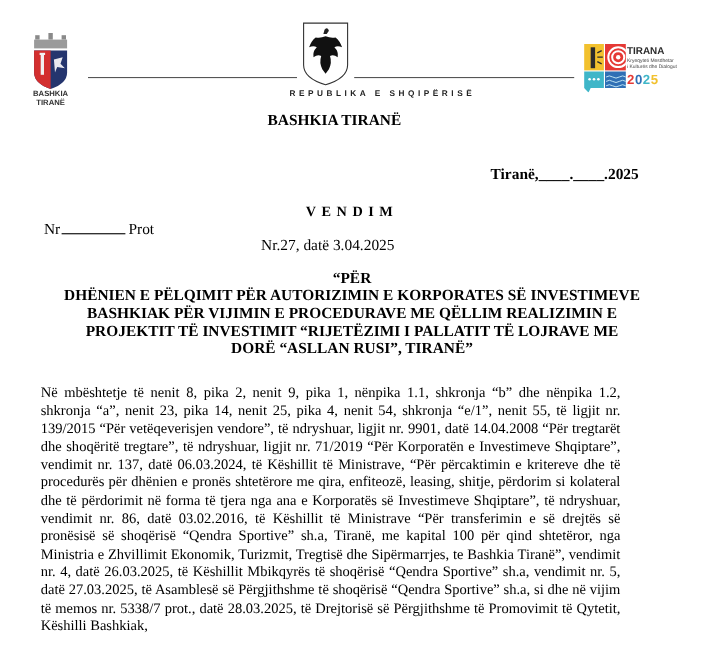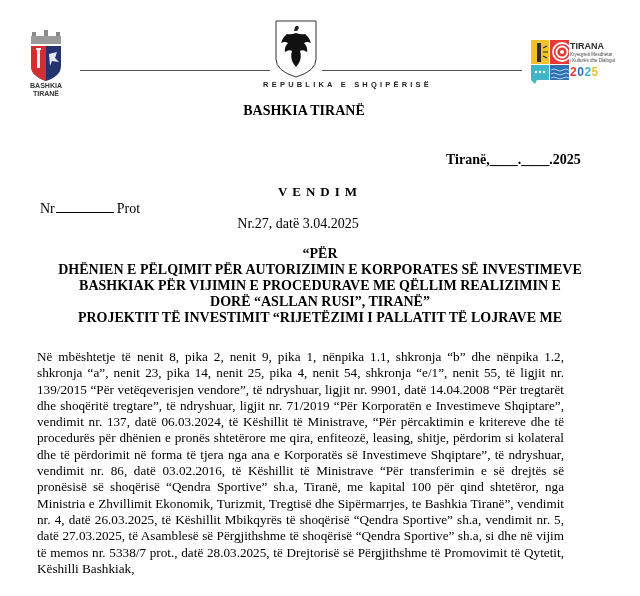--- a/index.html
+++ b/index.html
@@ -91,17 +91,17 @@
 </div>
 <div class="abs meta-row" style="left:446px; top:152px;font-weight:bold;">Tiranë,____.____.2025</div>
 
 <div class="abs center vendim" style="left:0; top:184px; width:640px;">VENDIM</div>
 <div class="abs center subtitle" style="left:0; top:216px; width:596px;">Nr.27, datë 3.04.2025</div>
 
 <div class="abs center title-block" style="left:0; top:246px; width:640px;">
   <div>“PËR</div>
   <div>DHËNIEN E PËLQIMIT PËR AUTORIZIMIN E KORPORATES SË INVESTIMEVE</div>
   <div>BASHKIAK PËR VIJIMIN E PROCEDURAVE ME QËLLIM REALIZIMIN E</div>
+  <div>PROJEKTIT TË INVESTIMIT “RIJETËZIMI I PALLATIT TË LOJRAVE ME</div>
   <div>DORË “ASLLAN RUSI”, TIRANË”</div>
-  <div>PROJEKTIT TË INVESTIMIT “RIJETËZIMI I PALLATIT TË LOJRAVE ME</div>
 </div>
 
 <div class="abs body-text">Në mbështetje të nenit 8, pika 2, nenit 9, pika 1, nënpika  1.1, shkronja “b” dhe nënpika 1.2, shkronja “a”, nenit 23, pika 14, nenit 25, pika 4, nenit 54, shkronja “e/1”, nenit 55, të ligjit nr. 139/2015 “Për vetëqeverisjen vendore”, të ndryshuar, ligjit nr. 9901, datë 14.04.2008 “Për tregtarët dhe shoqëritë tregtare”, të ndryshuar, ligjit nr. 71/2019 “Për Korporatën e Investimeve Shqiptare”, vendimit nr. 137, datë 06.03.2024, të Këshillit të Ministrave, “Për përcaktimin e kritereve dhe të procedurës për dhënien e pronës shtetërore me qira, enfiteozë, leasing, shitje, përdorim si kolateral dhe të përdorimit në forma të tjera nga ana e Korporatës së Investimeve Shqiptare”, të ndryshuar, vendimit nr. 86, datë 03.02.2016, të Këshillit të Ministrave “Për transferimin e së drejtës së pronësisë së shoqërisë “Qendra Sportive” sh.a, Tiranë, me kapital 100 për qind shtetëror, nga Ministria e Zhvillimit Ekonomik, Turizmit, Tregtisë dhe Sipërmarrjes, te Bashkia Tiranë”, vendimit nr. 4, datë 26.03.2025, të Këshillit Mbikqyrës të shoqërisë “Qendra Sportive” sh.a, vendimit nr. 5, datë 27.03.2025, të Asamblesë së Përgjithshme të shoqërisë “Qendra Sportive” sh.a, si dhe në vijim të memos nr. 5338/7 prot., datë 28.03.2025, të Drejtorisë së Përgjithshme të Promovimit të Qytetit, Këshilli Bashkiak,</div>
 
 </body></html>

